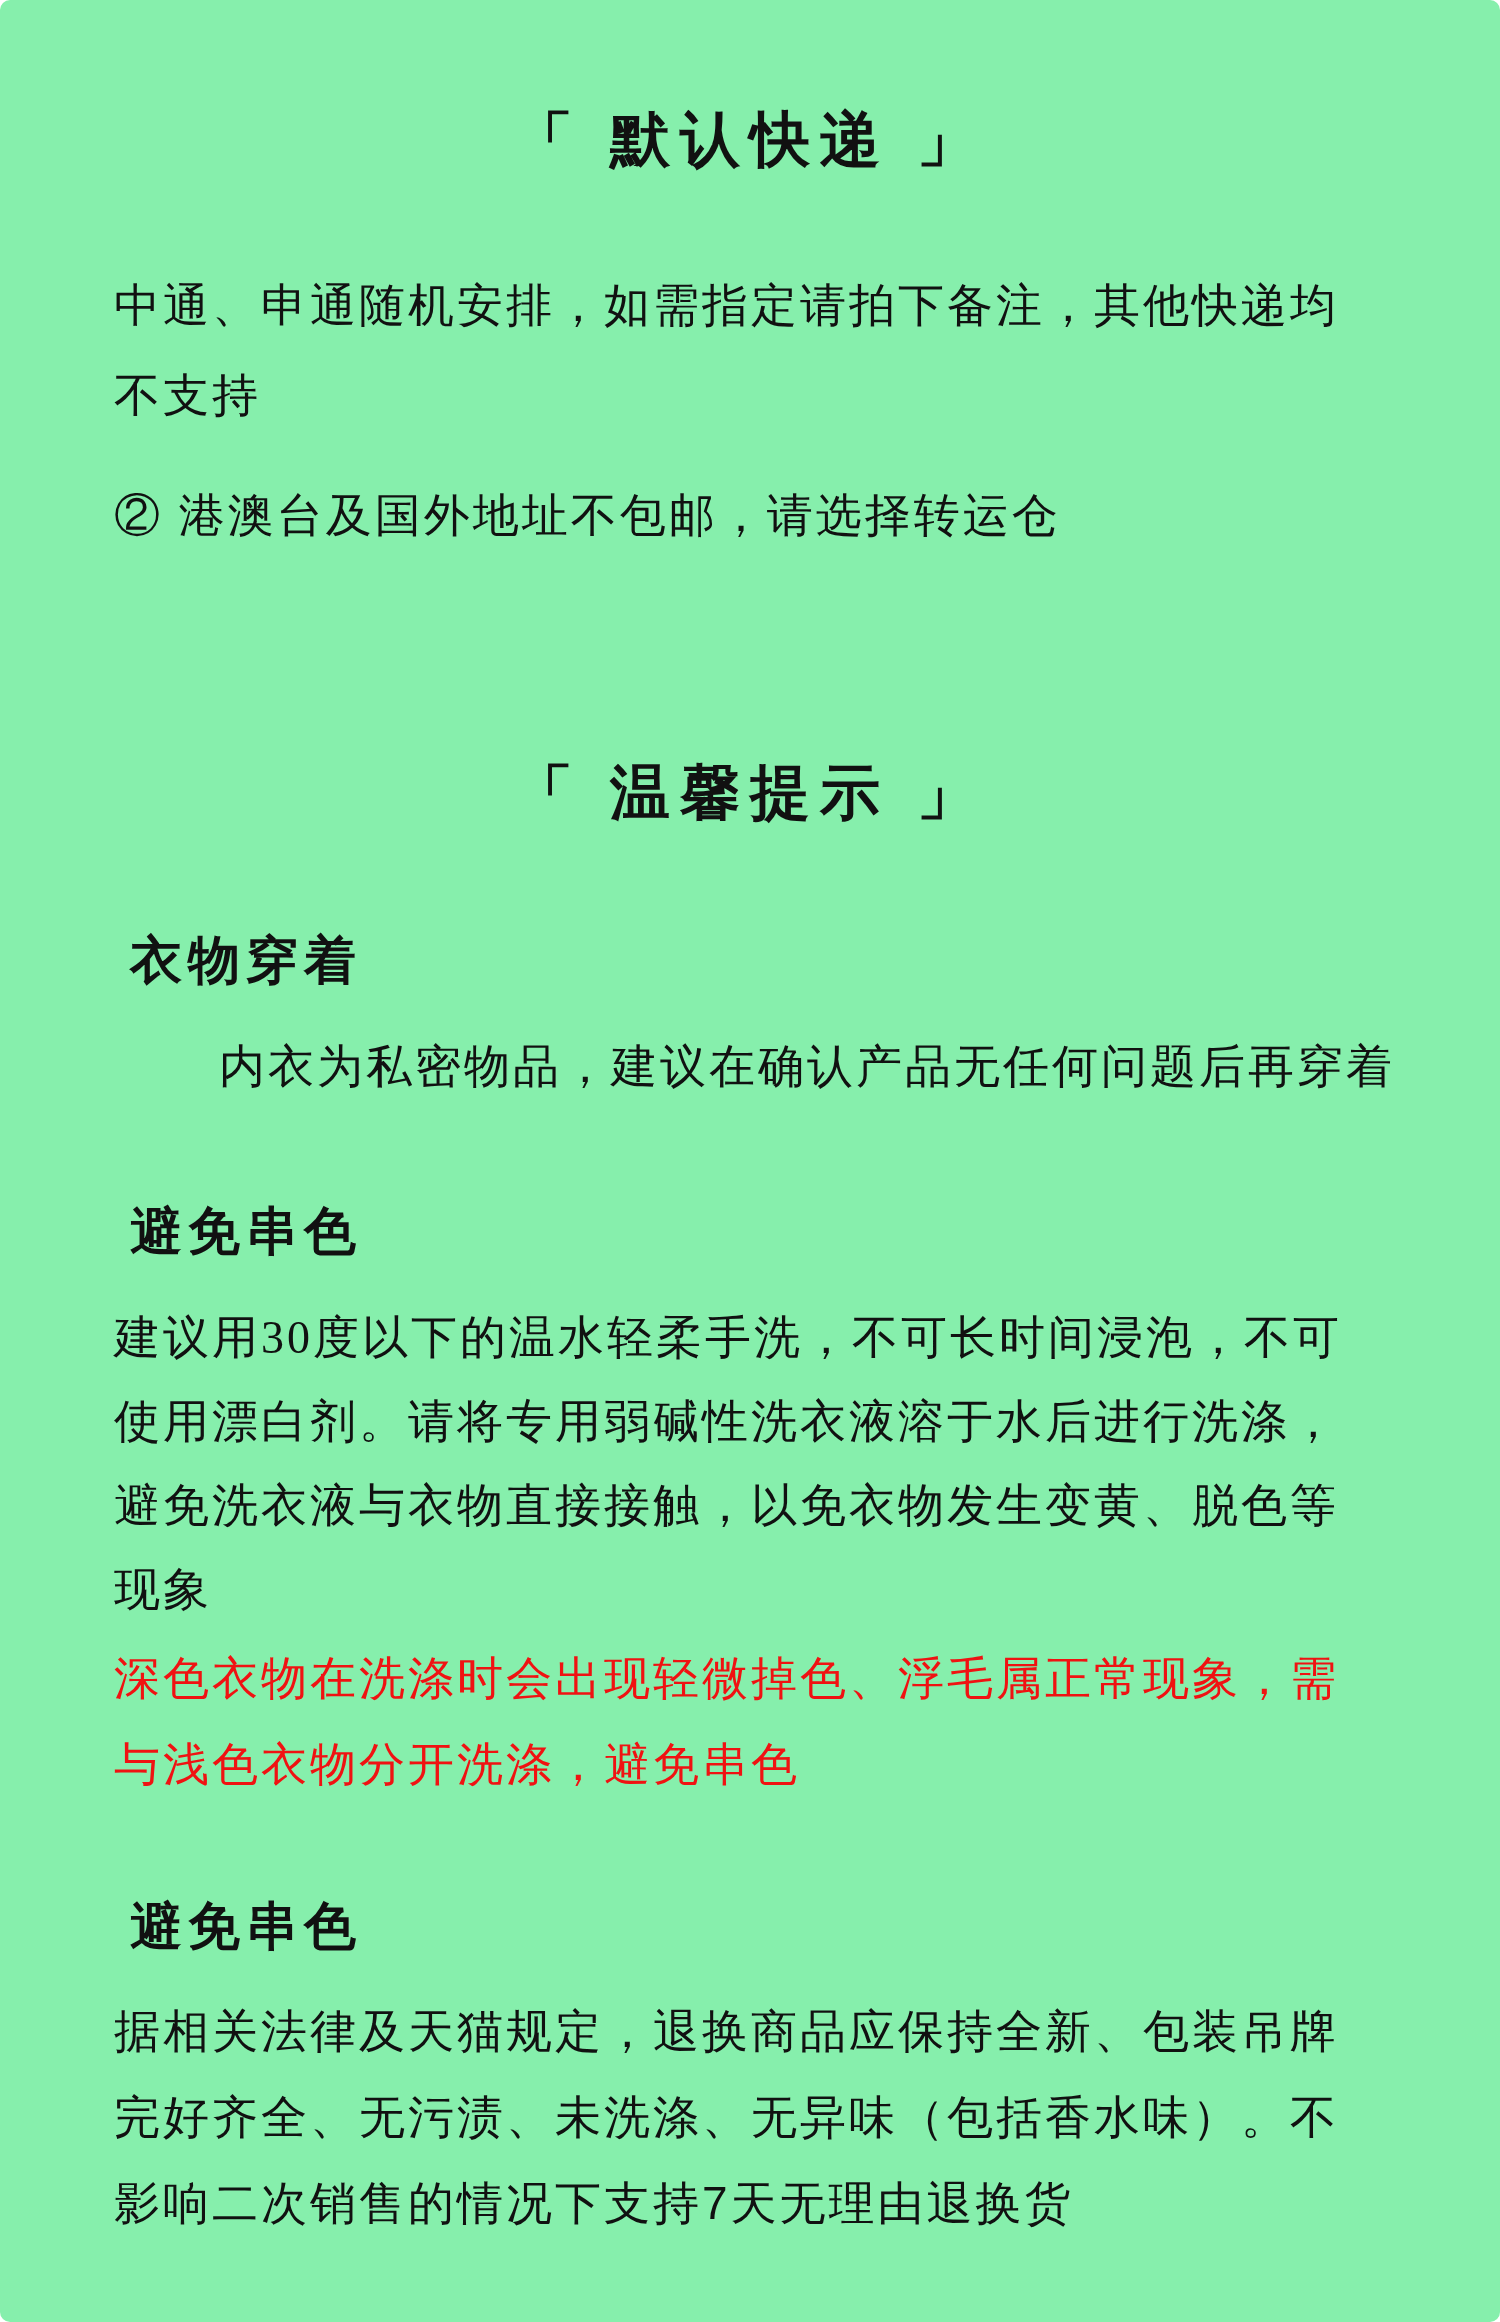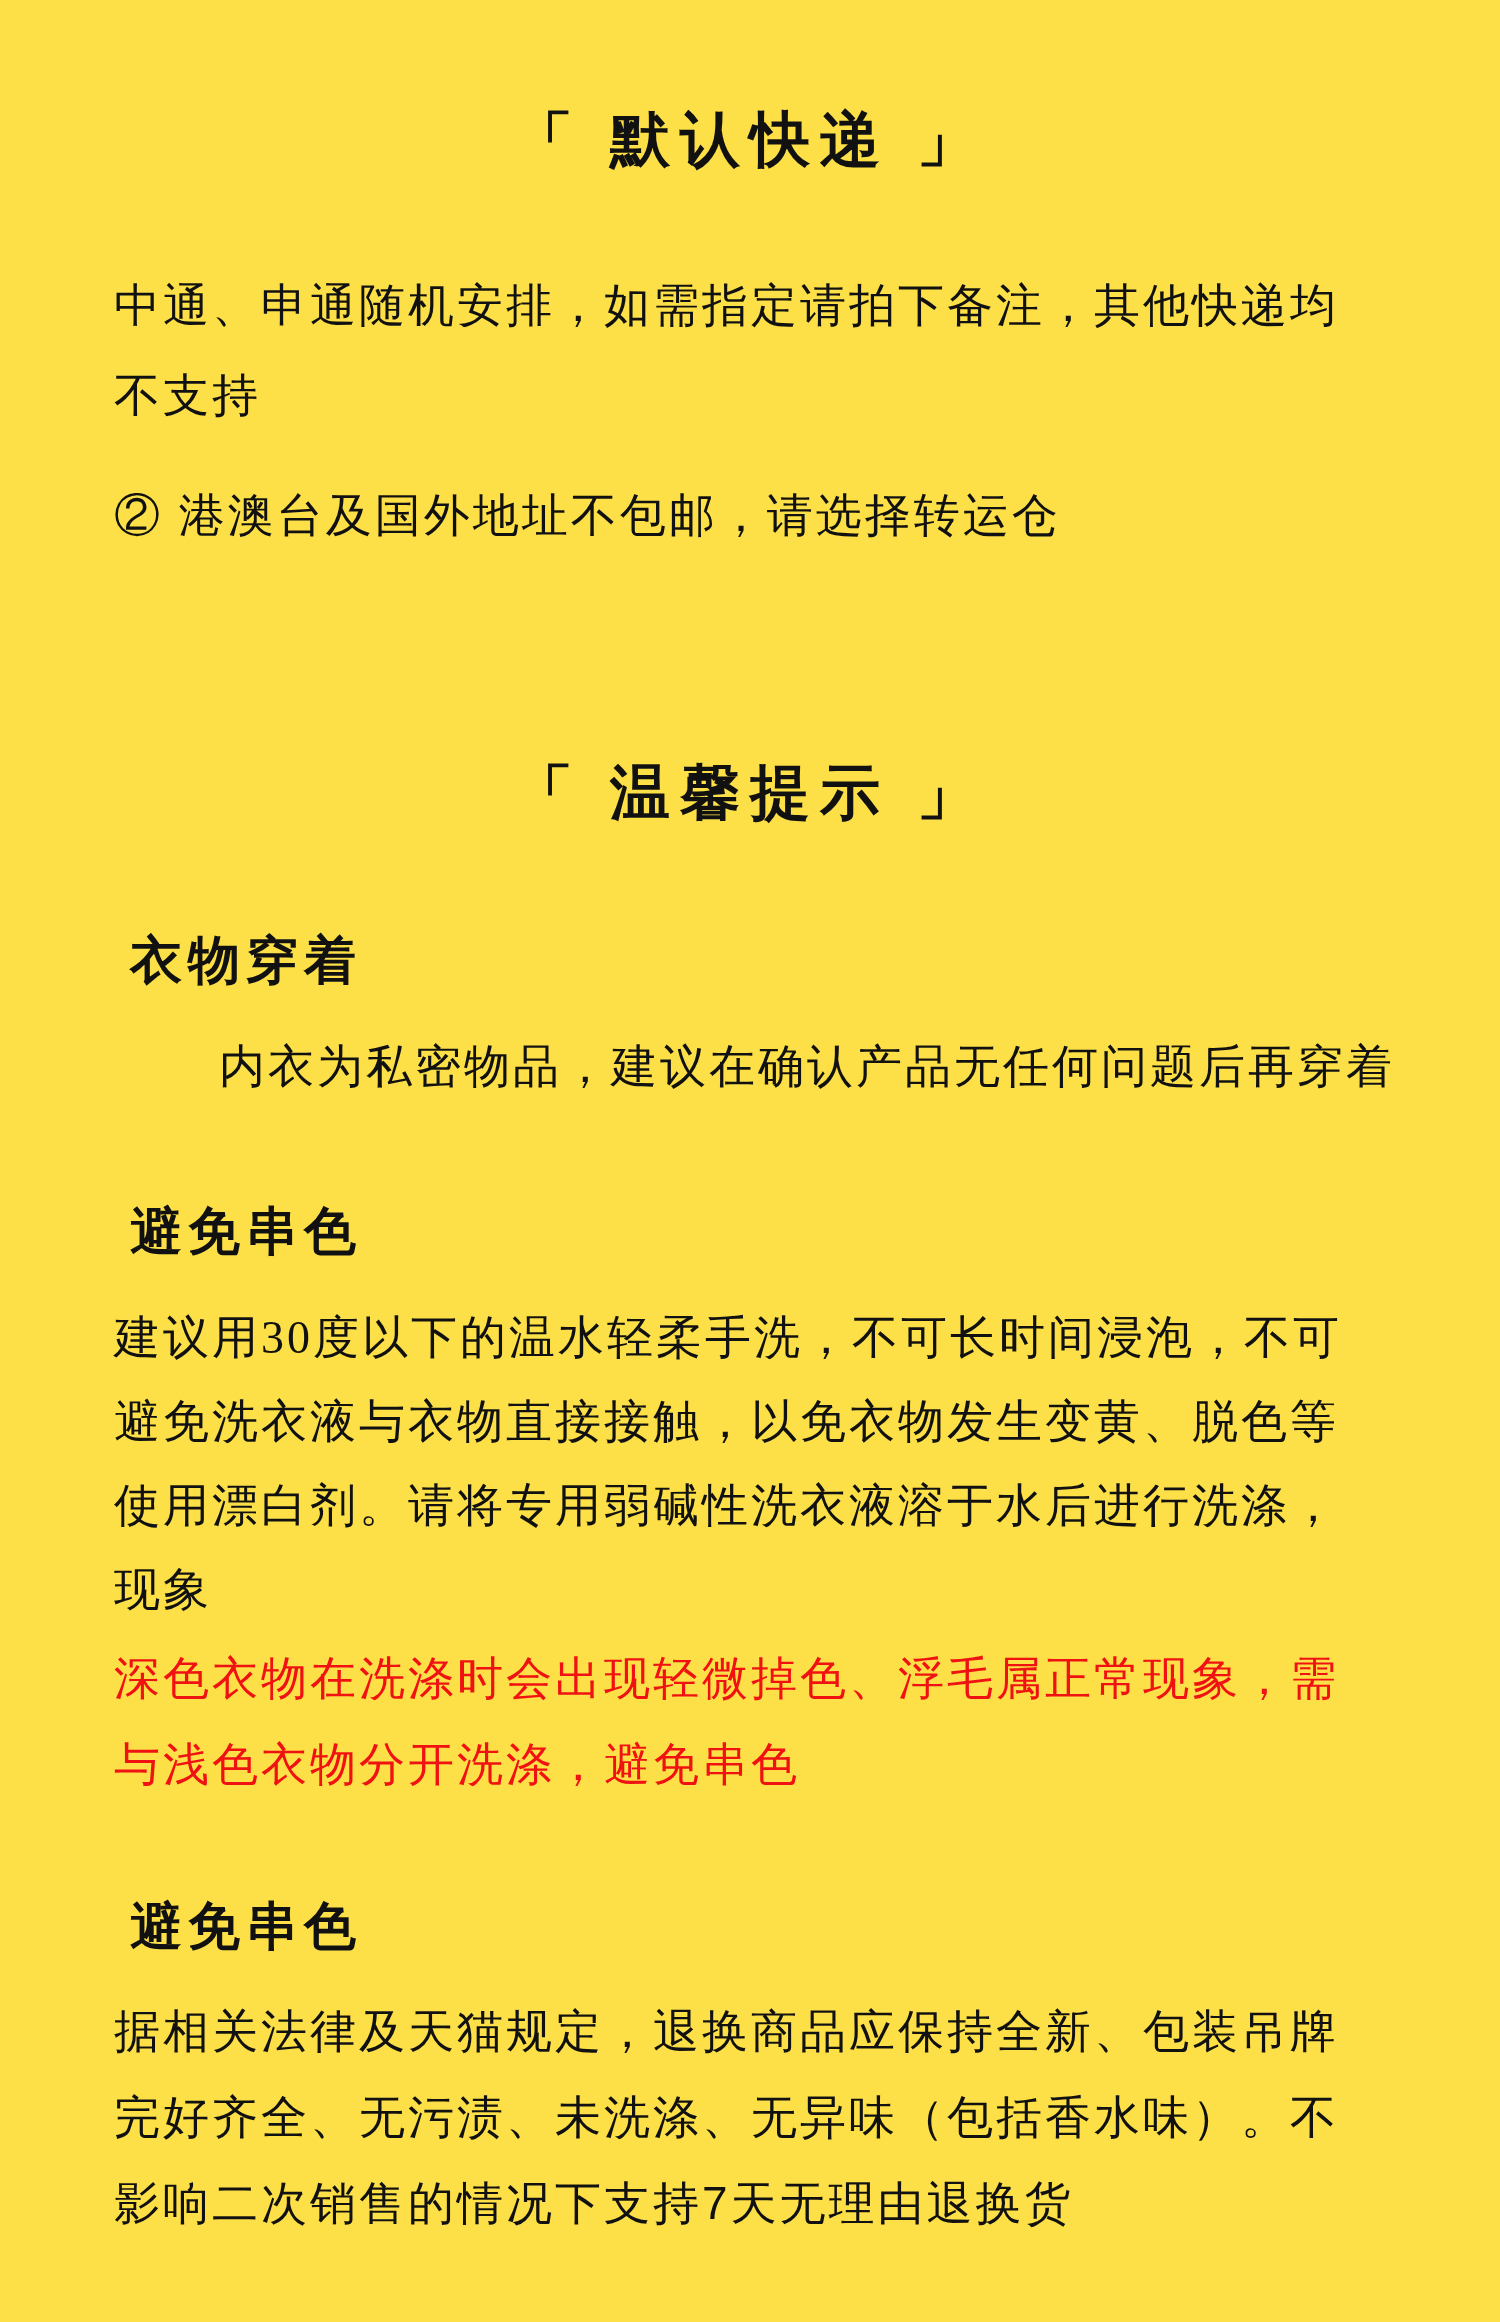--- a/index.html
+++ b/index.html
@@ -5,25 +5,26 @@
   html, body {
     margin: 0;
     padding: 0;
     background: #ffffff;
   }
   .page {
     position: relative;
     width: 1500px;
     height: 2322px;
     overflow: hidden;
-    background: #fde047;
+    background: #86efac;
     color: #111111;
     font-family: "Liberation Sans", sans-serif;
     padding-top: 100px;
     box-sizing: border-box;
+    border-radius: 10px;
   }
   .big-title {
     margin: 0;
     font-size: 60px;
     font-weight: 700;
     line-height: 80px;
     text-align: center;
     letter-spacing: 10px;
     color: #111111;
     white-space: nowrap;
@@ -79,22 +80,22 @@
   <h2 class="tip-heading" id="heading-wearing">衣物穿着</h2>
 
   <div class="para p-wear">
     <div class="line">内衣为私密物品，建议在确认产品无任何问题后再穿着</div>
   </div>
 
   <h2 class="tip-heading" id="heading-washing">避免串色</h2>
 
   <div class="para p-wash">
     <div class="line">建议用30度以下的温水轻柔手洗，不可长时间浸泡，不可</div>
+    <div class="line">使用漂白剂。请将专用弱碱性洗衣液溶于水后进行洗涤，</div>
     <div class="line">避免洗衣液与衣物直接接触，以免衣物发生变黄、脱色等</div>
-    <div class="line">使用漂白剂。请将专用弱碱性洗衣液溶于水后进行洗涤，</div>
     <div class="line">现象</div>
   </div>
 
   <div class="para p-wash-red">
     <div class="line">深色衣物在洗涤时会出现轻微掉色、浮毛属正常现象，需</div>
     <div class="line">与浅色衣物分开洗涤，避免串色</div>
   </div>
 
   <h2 class="tip-heading" id="heading-returns">避免串色</h2>
 

